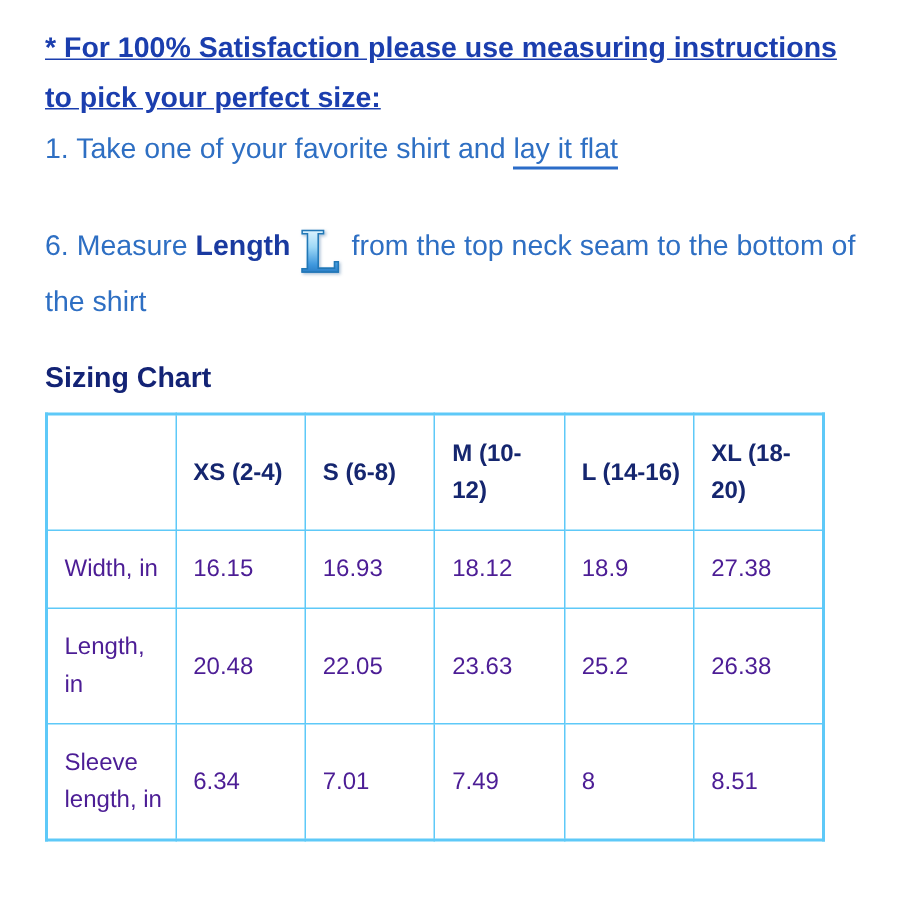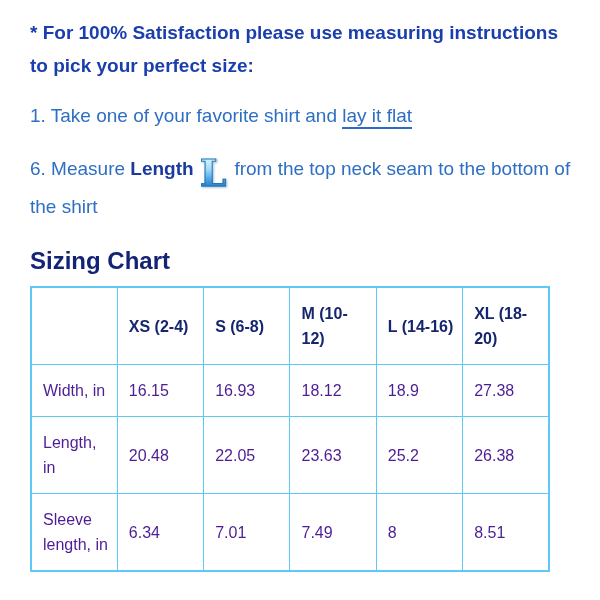--- a/index.html
+++ b/index.html
@@ -12,28 +12,29 @@
     width: 600px;
     height: 600px;
     padding: 16px 28px 0 30px;
     overflow: hidden;
   }
   .intro {
     font-size: 19px;
     font-weight: bold;
     color: #1b3eae;
     line-height: 33px;
-    margin-bottom: 22px;
+    margin-bottom: 6px;
+    text-decoration: underline;
   }
   .instruction {
     font-size: 19px;
     color: #2e6fc3;
     line-height: 24px;
   }
-  .instruction.i1 { margin-bottom: 24px; }
+  .instruction.i1 { margin-bottom: 36px; }
   .instruction.i2 { margin-bottom: 10px; }
   .instruction.i3 { line-height: 33px; margin-bottom: 0; }
   .bold-word {
     font-weight: bold;
     color: #1a3aa0;
   }
   .underlined {
     border-bottom: 2px solid #2b6cc8;
     padding-bottom: 1px;
   }
@@ -58,21 +59,21 @@
   .big-l {
     font-family: "DejaVu Serif", serif;
     font-size: 38px;
     background-image: linear-gradient(180deg, #eaf8ff 0%, #9fd9f7 40%, #3e97dd 75%, #1f6fb8 100%);
     -webkit-text-stroke: 1px #2277b5;
     filter: drop-shadow(1px 1px 1px rgba(20,80,140,0.35));
     vertical-align: -11px;
     margin: 0 8px 0 6px;
   }
   .chart-title {
-    font-size: 24px;
+    font-size: 19px;
     font-weight: bold;
     color: #132375;
     margin: 24px 0 11px 0;
   }
   table.sizing {
     border-collapse: collapse;
     table-layout: fixed;
     width: 520px;
     border: 2px solid #5ec9f8;
   }

